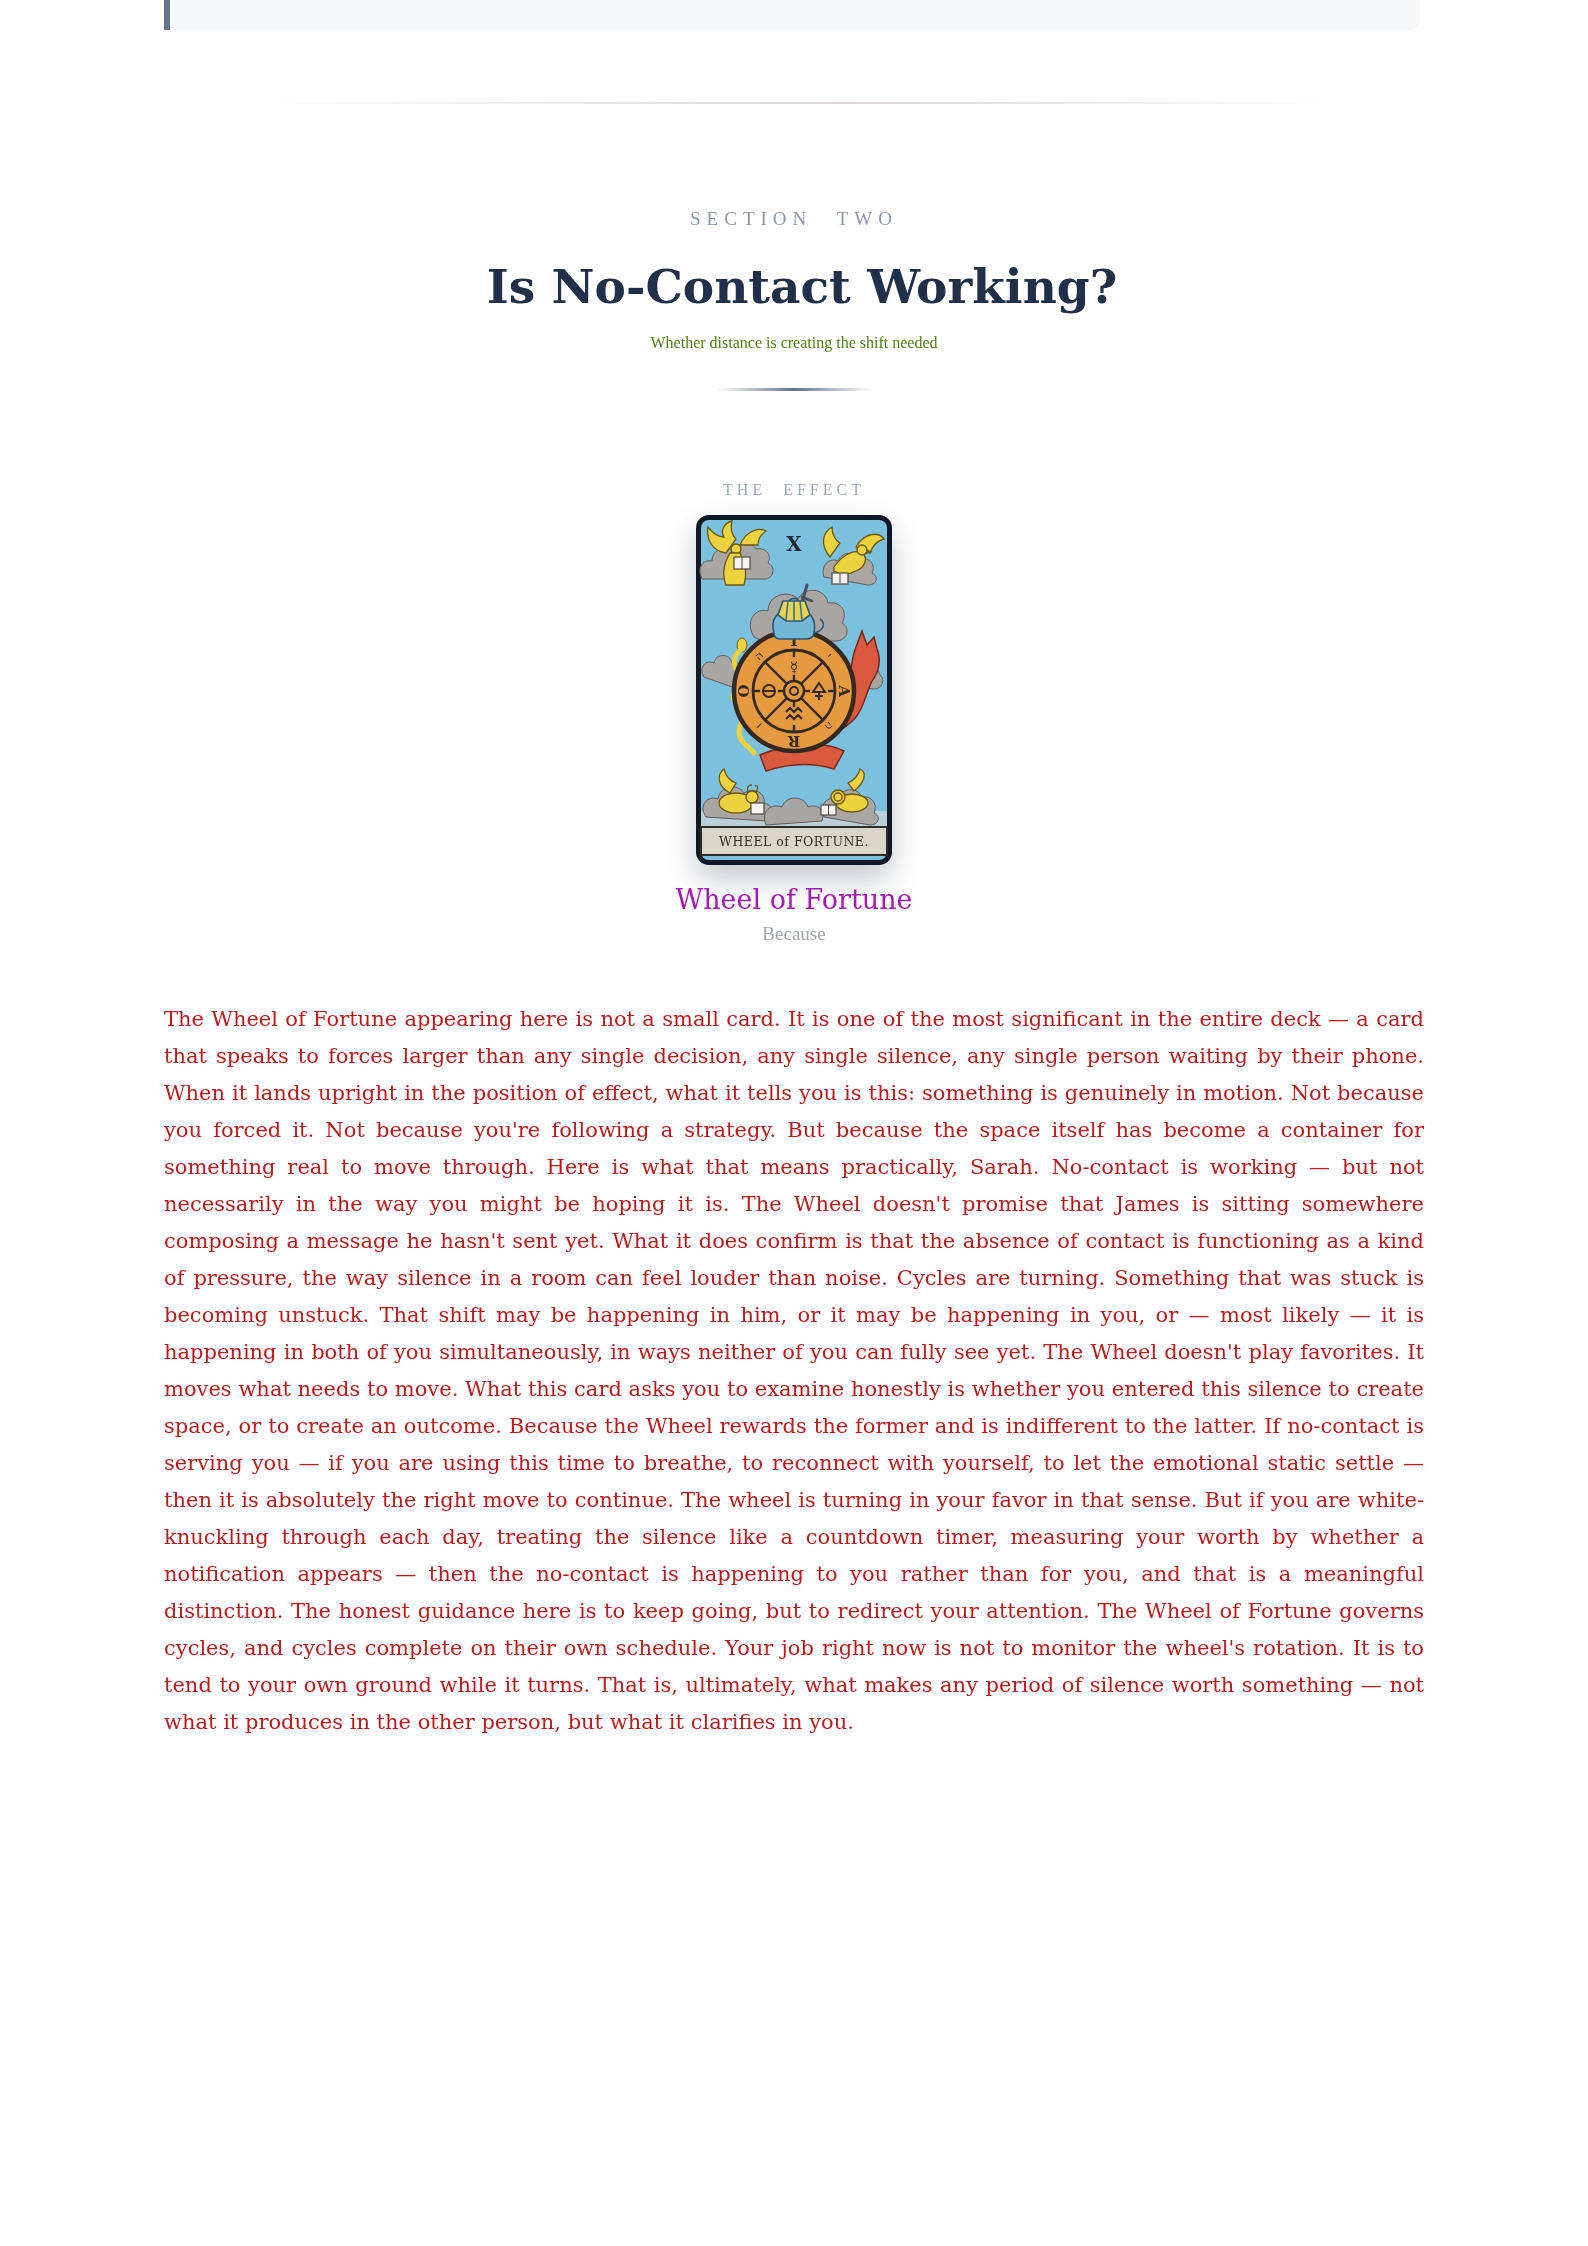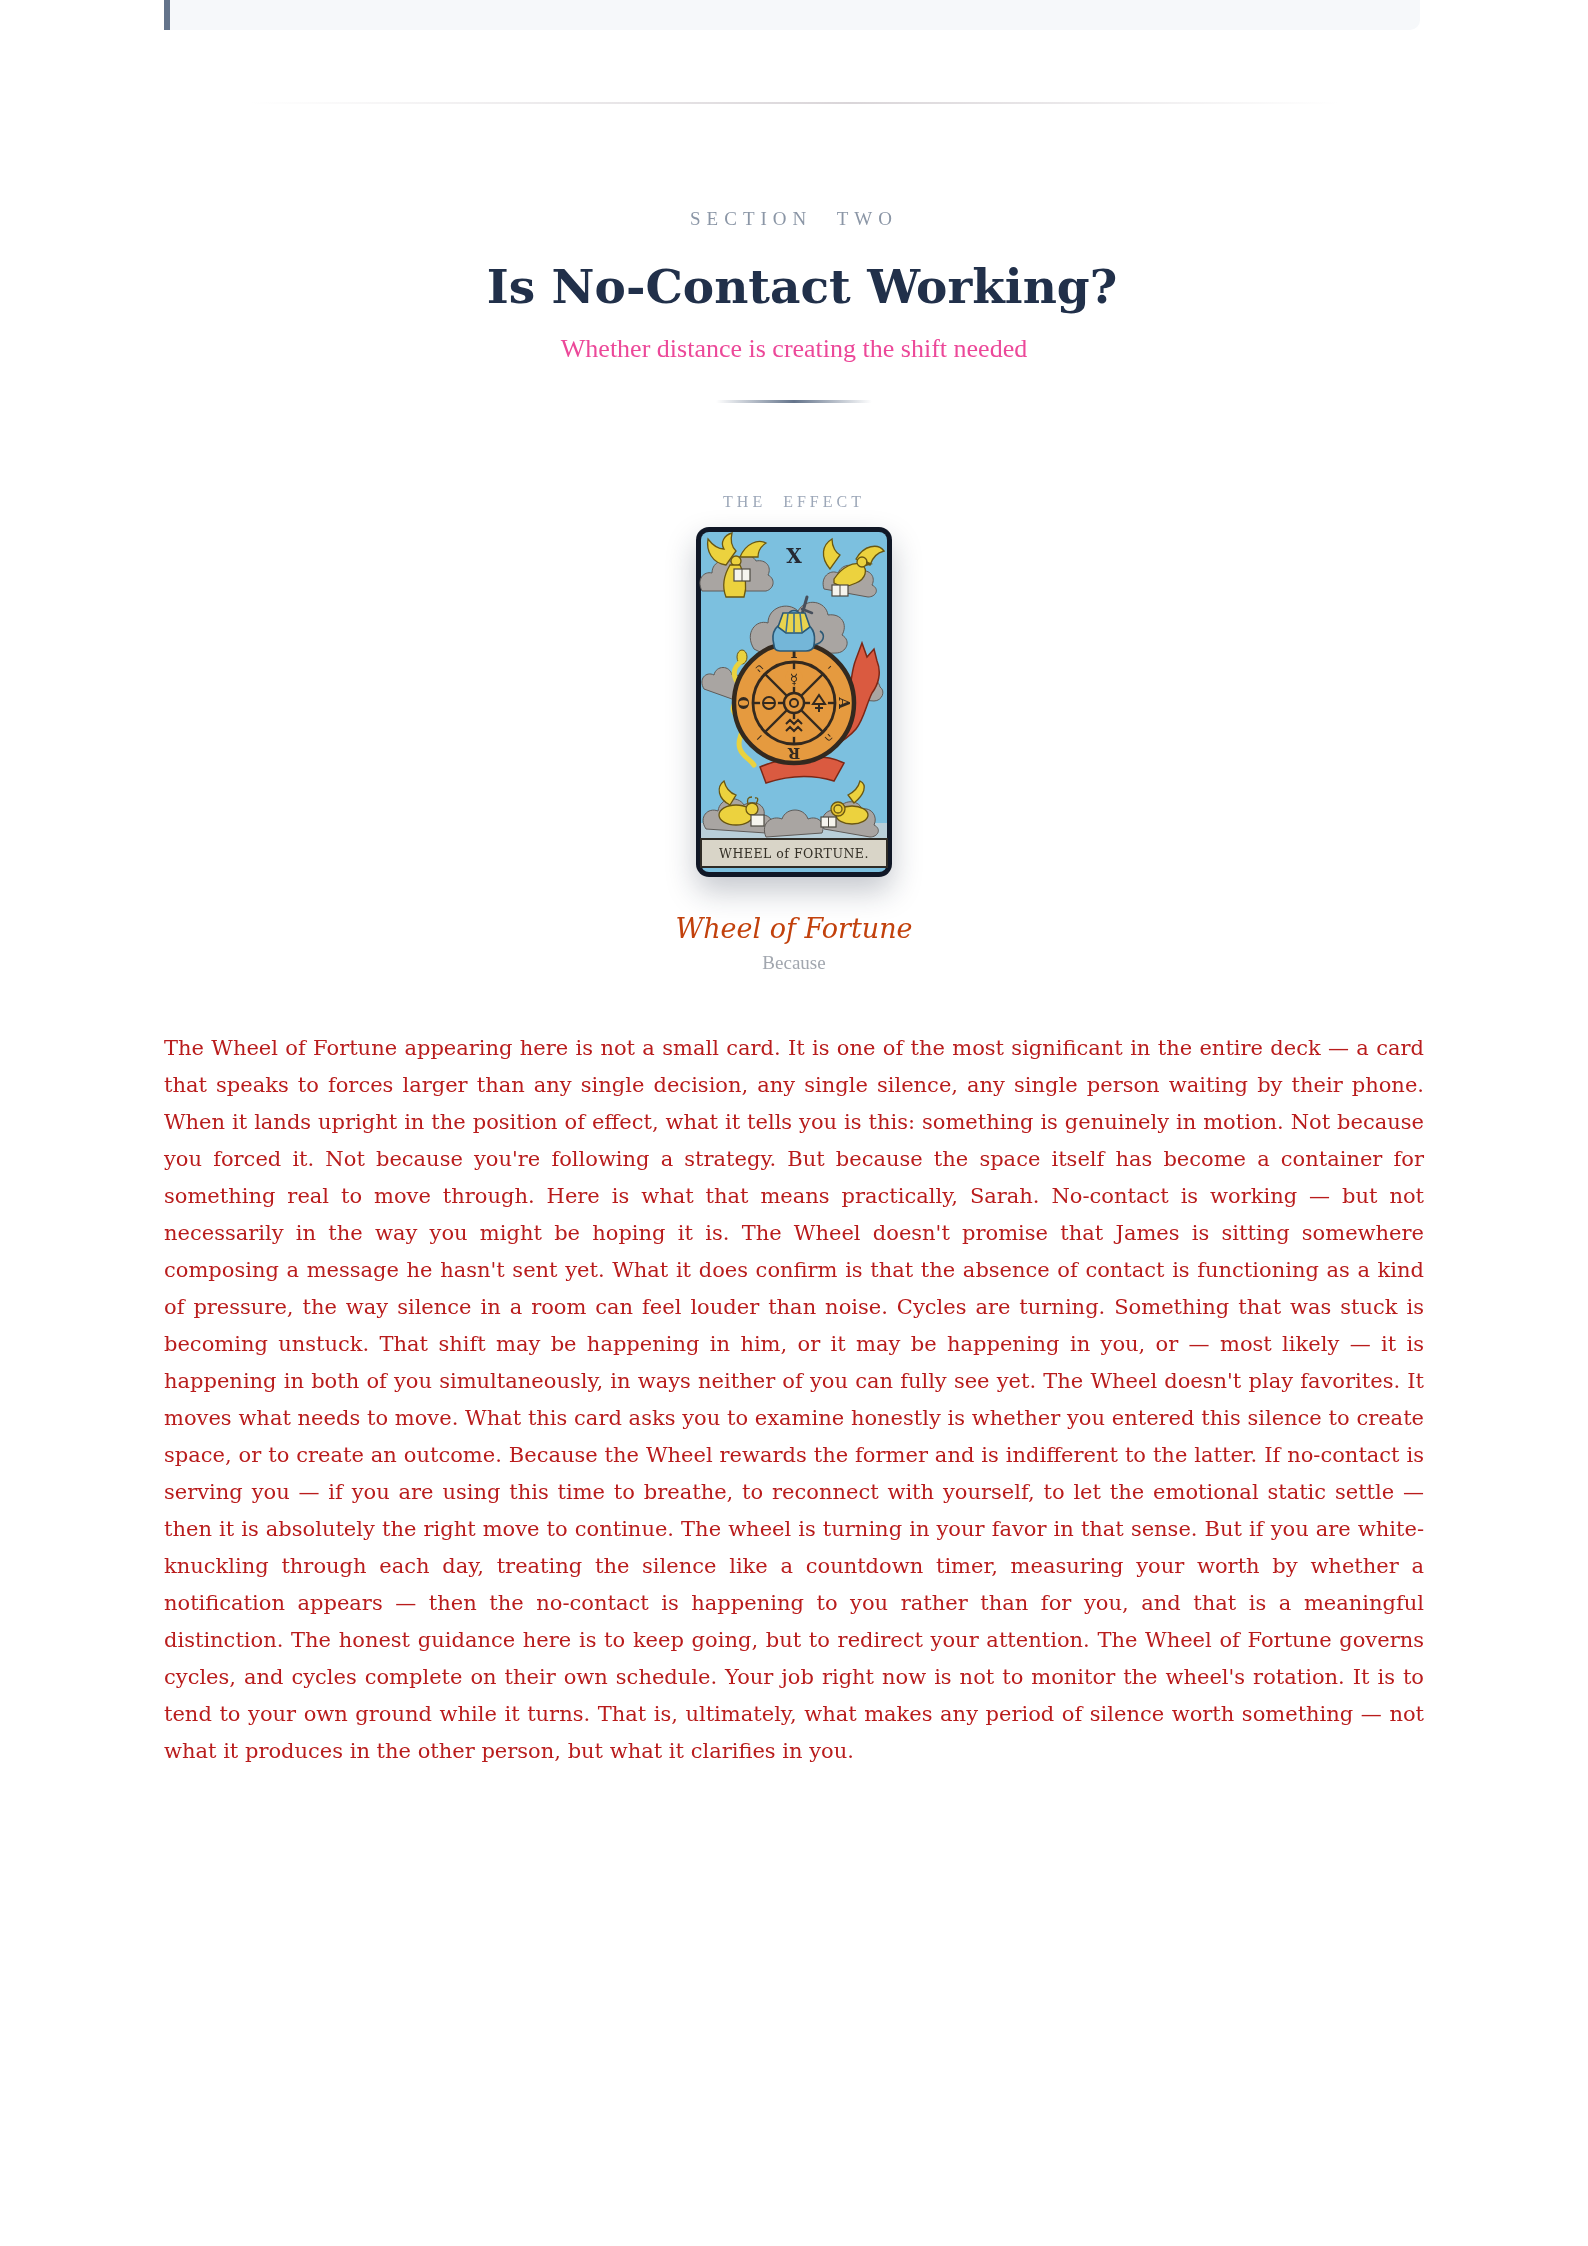--- a/index.html
+++ b/index.html
@@ -53,22 +53,22 @@
     text-align: center;
     font-size: 47px;
     line-height: 1.15;
     font-weight: 700;
     color: #21304a;
     font-family: "DejaVu Serif", serif;
   }
   .subtitle {
     margin-top: 20px;
     text-align: center;
-    font-size: 26px;
-    color: #ec4899;
+    font-size: 16px;
+    color: #4d7c0f;
   }
   .title-divider {
     margin: 36px auto 0 auto;
     width: 156px; height: 3px;
     border-radius: 2px;
     background: linear-gradient(90deg,
       rgba(100,116,139,0) 0%,
       #64748b 50%,
       rgba(100,116,139,0) 100%);
   }
@@ -84,25 +84,24 @@
   }
   figure.card-figure {
     margin: 16px auto 0 auto;
     width: 196px; height: 350px;
     border-radius: 13px;
     box-shadow: 0 14px 30px rgba(25,35,60,0.25);
   }
   figure.card-figure svg { display: block; }
 
   .card-name {
-    margin-top: 36px;
+    margin-top: 19px;
     text-align: center;
     font-size: 27px;
-    color: #c2410c;
-    font-style: italic;
+    color: #a21caf;
   }
   .card-orientation {
     margin-top: 8px;
     text-align: center;
     font-size: 19px;
     color: #a2a7af;
   }
 
   .reading-paragraph {
     width: 1260px;

